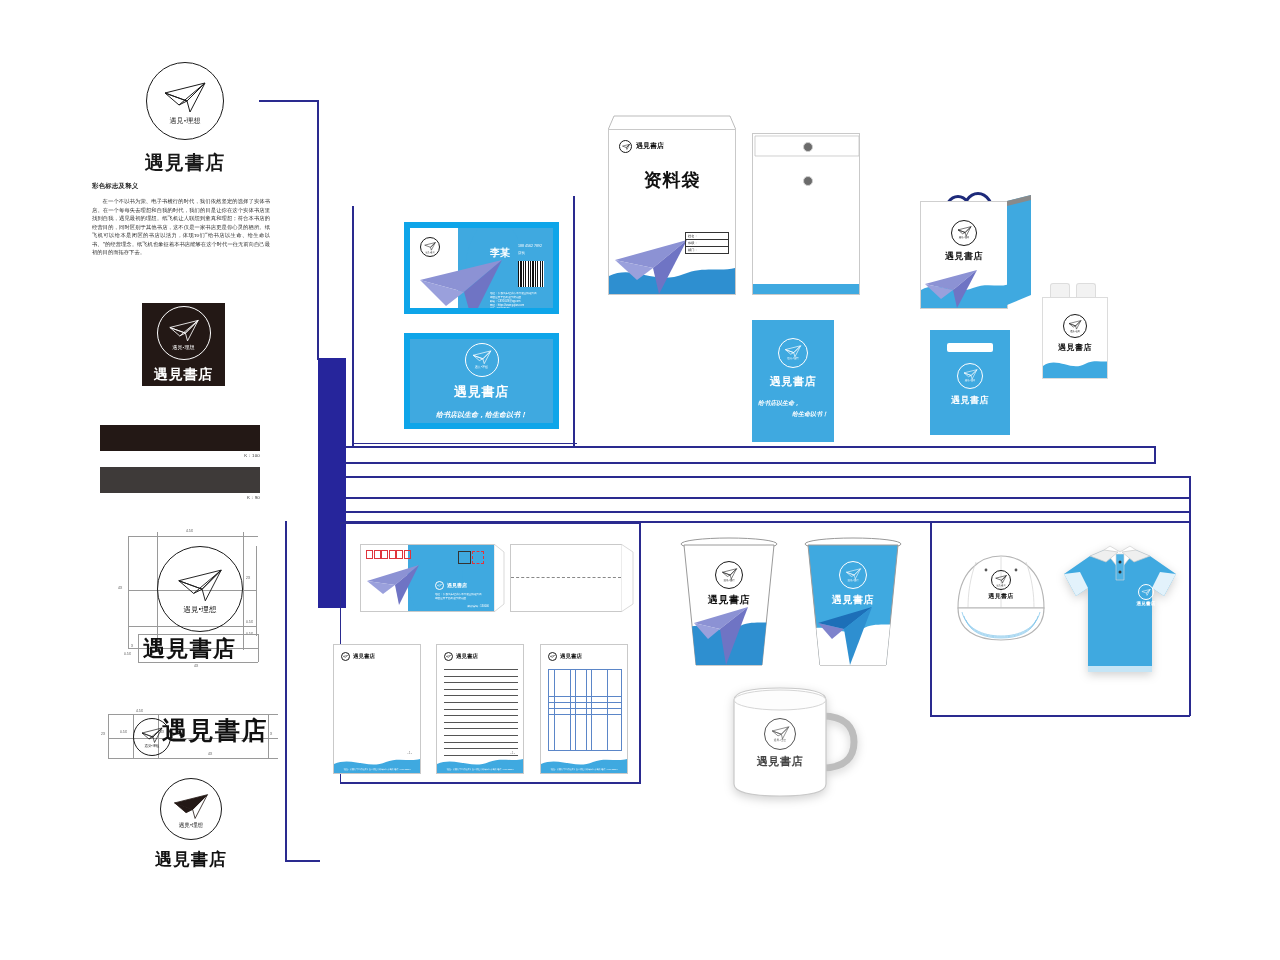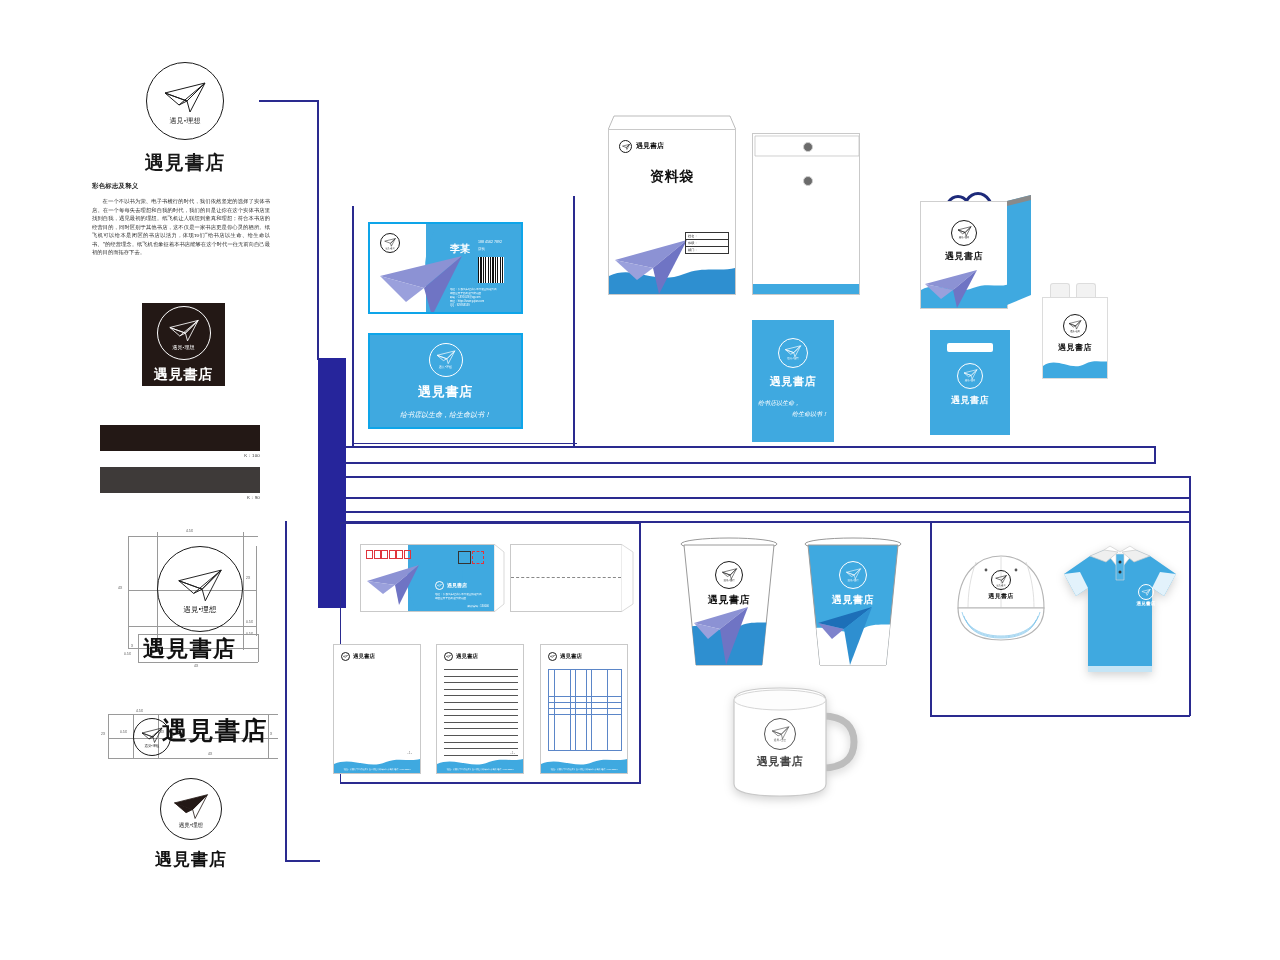--- a/index.html
+++ b/index.html
@@ -63,34 +63,34 @@
   }
 
   
   .conn{position:absolute;background:#2a2a8f;}
   .navybar{position:absolute;background:#26259b;}
 
   
   .grpframe{position:absolute;border:1px solid #2a2a8f;box-sizing:border-box;}
 
   
-  .card{position:absolute;box-sizing:border-box;background:#fff;border:2px solid #0ea5e9;overflow:hidden;}
+  .card{position:absolute;box-sizing:border-box;background:#fff;border:6px solid #0ea5e9;overflow:hidden;margin-left:36px;}
   .card-blue{background:#3fa9e0;}
   .tiny2{font-size:2.6px;line-height:1.5;}
 
   .qr{
     background-image:
       repeating-linear-gradient(90deg,#111 0 1.2px,#fff 1.2px 2.4px),
       repeating-linear-gradient(0deg,#111 0 1.2px,transparent 1.2px 2.4px);
     background-color:#fff;
   }
 
   .handwrite{
     font-family:"Liberation Serif","DejaVu Serif",serif;
-    font-style:italic;font-weight:400;white-space:nowrap;
+    font-style:italic;font-weight:700;white-space:nowrap;
   }
 
   
   .paper{position:absolute;background:#fff;border:1px solid #c9c9c9;box-sizing:border-box;overflow:hidden;}
   .ruleline{background:#555;height:.6px;width:100%;}
 
   
   .shadowsoft{filter:drop-shadow(0 3px 5px rgba(0,0,0,.18));}
 </style>
 </head>
@@ -291,21 +291,21 @@
       <polygon points="0,15 6,1 122,1 128,15" fill="#fff" stroke="#aaa" stroke-width=".8"></polygon>
     </svg>
     <div class="paper" style="left:0;top:14px;width:128px;height:166px;">
       <div class="logo-circle" style="width:13px;height:13px;position:absolute;left:10px;top:10px;">
         <svg width="8" height="6" viewBox="0 0 44 34">
           <polygon points="2,12 42,2 24,20" fill="none" stroke="#1a1a1a" stroke-width="3"></polygon>
           <polygon points="42,2 24,20 27,31" fill="none" stroke="#1a1a1a" stroke-width="3"></polygon>
         </svg>
       </div>
       <div style="position:absolute;left:27px;top:11px;font-size:7px;font-weight:700;">遇見書店</div>
-      <div style="position:absolute;left:0;right:0;top:38px;text-align:center;font-size:14px;font-weight:700;font-family:Liberation Mono, monospace;letter-spacing:.05em;">资料袋</div>
+      <div style="position:absolute;left:0;right:0;top:38px;text-align:center;font-size:18px;font-weight:700;font-family:Liberation Mono, monospace;letter-spacing:.05em;">资料袋</div>
       <svg width="126" height="70" viewBox="0 0 126 70" style="position:absolute;left:0;bottom:0;">
         <path d="M0,52 C25,40 45,62 75,50 C95,42 112,48 126,44 L126,70 L0,70 Z" fill="#2E8FD0"></path>
         <polygon points="6,36 78,16 44,44" fill="#8C92D4"></polygon>
         <polygon points="78,16 44,44 50,70" fill="#6F74C4"></polygon>
         <polygon points="6,36 44,44 28,56" fill="#9AA0DC"></polygon>
       </svg>
       <div style="position:absolute;right:6px;bottom:40px;width:42px;border:.5px solid #333;font-size:3.2px;">
         <div style="border-bottom:.5px solid #333;padding:1px 2px;">姓名：</div>
         <div style="border-bottom:.5px solid #333;padding:1px 2px;">班级：</div>
         <div style="padding:1px 2px;">部门：</div>

